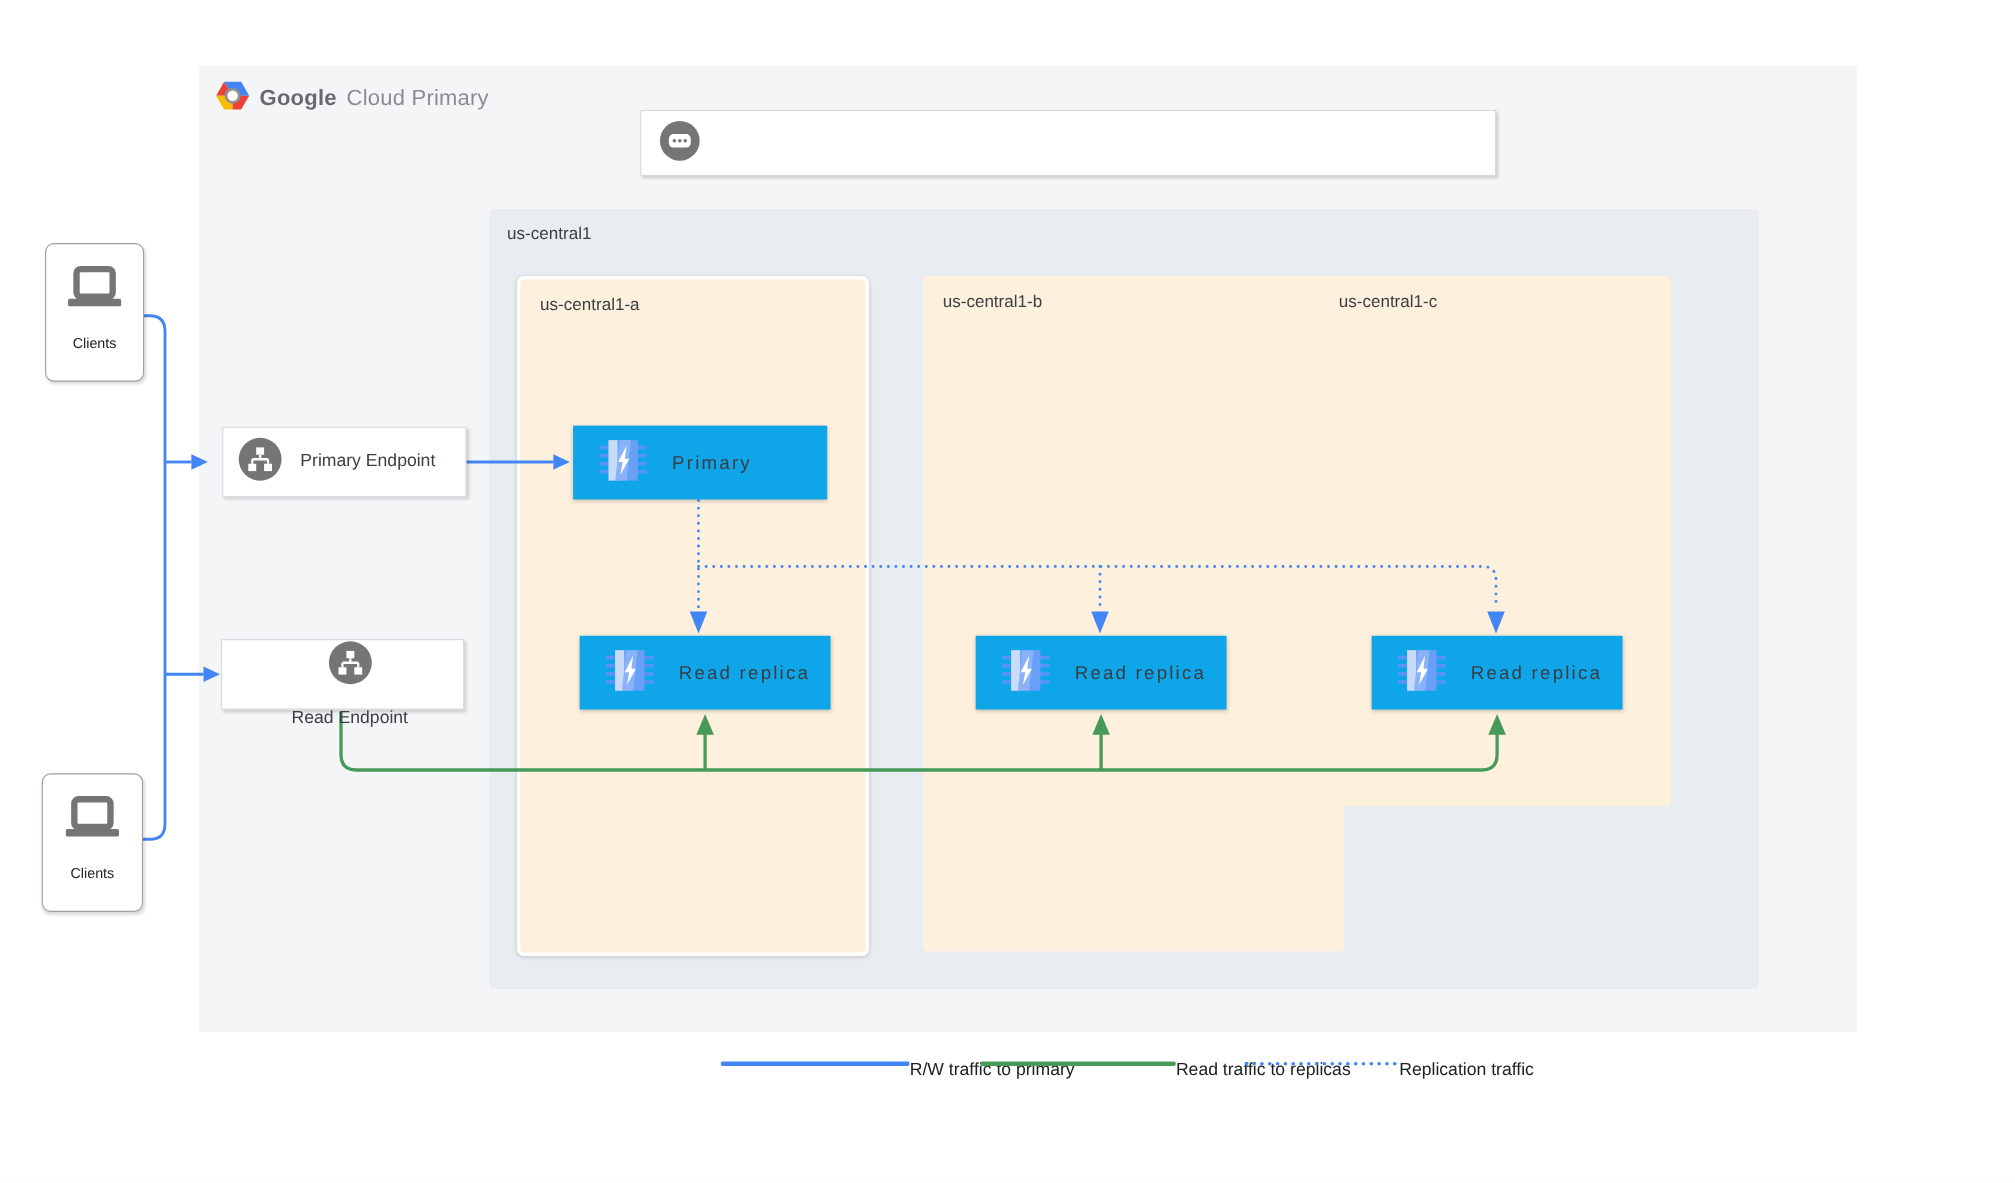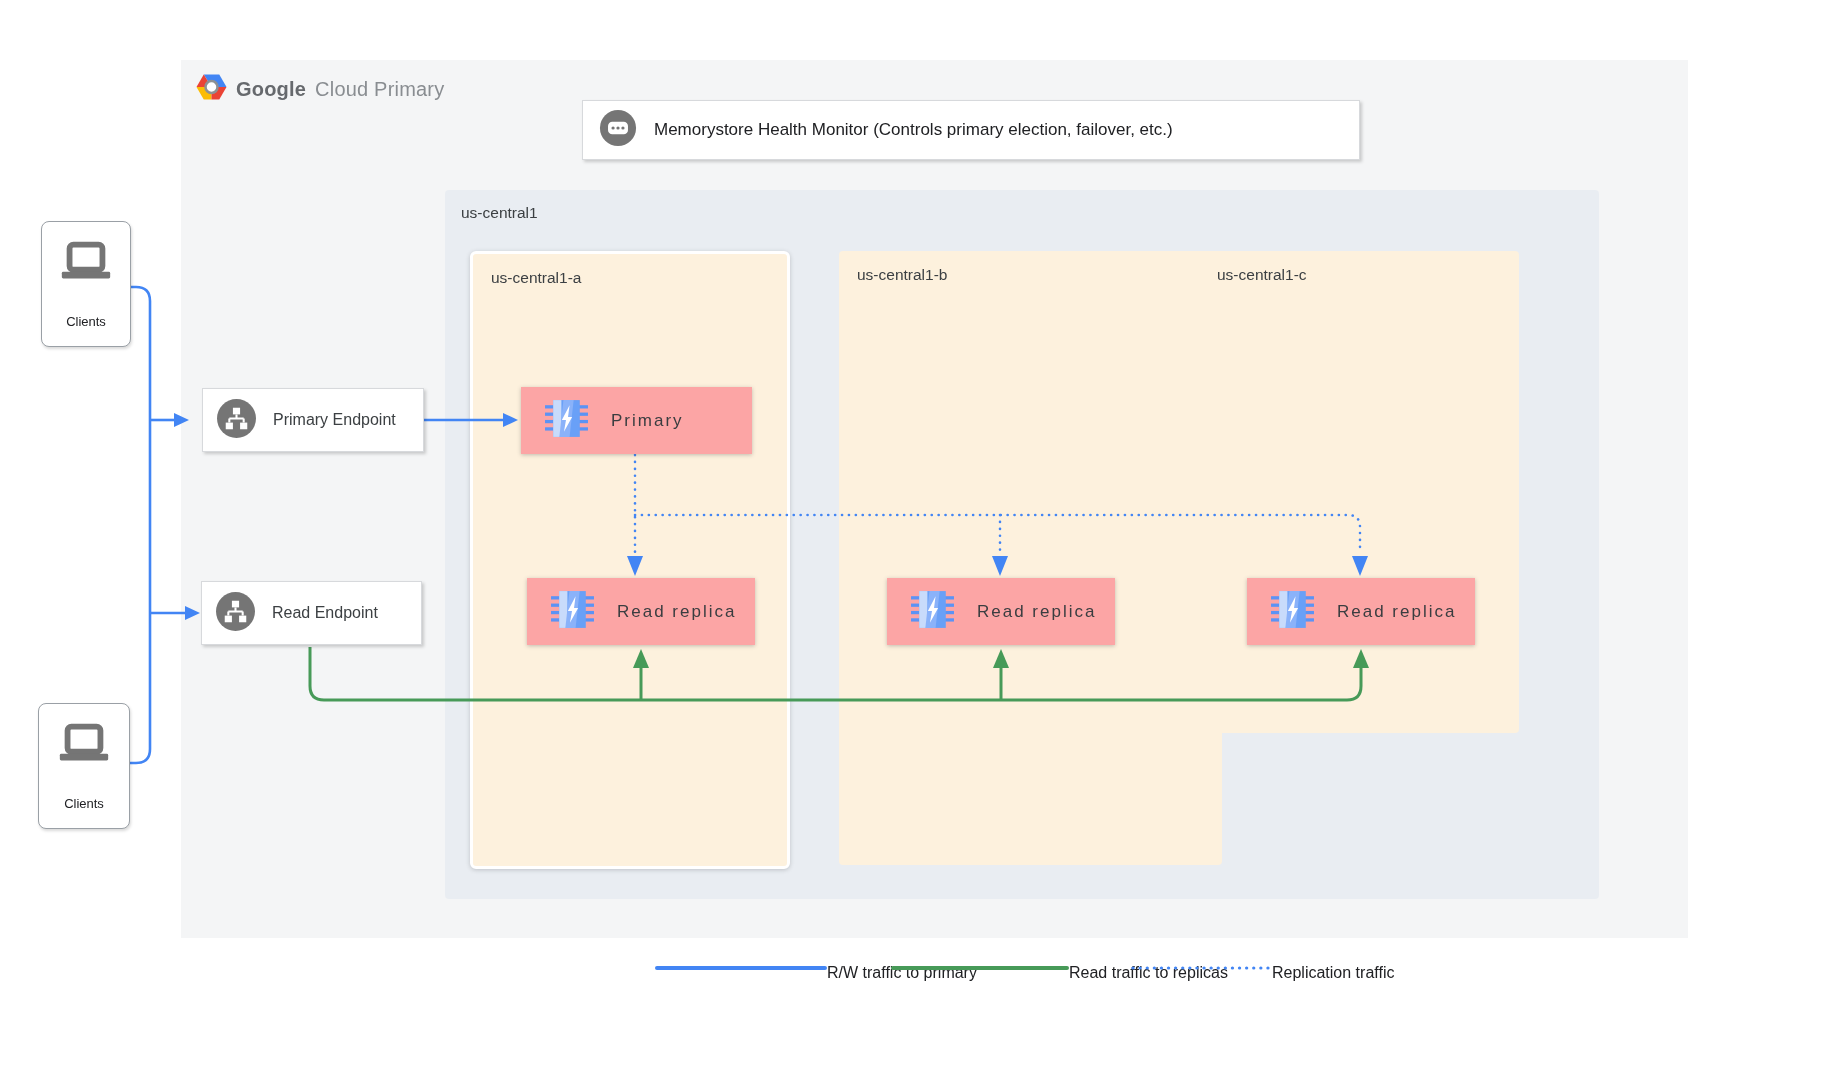--- a/index.html
+++ b/index.html
@@ -22,35 +22,35 @@
   .region{position:absolute;left:445px;top:190px;width:1154px;height:709px;background:#e9edf2;border-radius:4px;}
   .region-label{position:absolute;left:16px;top:14px;font-size:15.5px;color:#3c4043;}
   .zone{position:absolute;background:#fdf1dd;border-radius:4px;}
   .zone-a{left:470px;top:251px;width:320px;height:618px;border:3px solid #ffffff;border-radius:6px;
           box-shadow:0 1px 4px rgba(60,64,67,.25);box-sizing:border-box;}
   .zone-b{left:839px;top:251px;width:383px;height:614px;}
   .zone-c{left:1199px;top:251px;width:320px;height:482px;}
   .zone-label{position:absolute;left:18px;top:15px;font-size:15.5px;color:#3c4043;}
 
   
-  .node{position:absolute;background:#fca5a5;box-shadow:0 1px 4px rgba(60,64,67,.3);
+  .node{position:absolute;background:#0ea5e9;box-shadow:0 1px 4px rgba(60,64,67,.3);
         display:flex;align-items:center;gap:22px;padding-left:23px;box-sizing:border-box;}
   .node-label{font-size:17px;color:#3a3d40;letter-spacing:2px;}
 
   
   .endpoint{position:absolute;background:#ffffff;border:1px solid #d7d9dc;
             box-shadow:2px 2px 3px rgba(0,0,0,.18);display:flex;align-items:center;gap:16px;
             padding-left:13px;box-sizing:border-box;}
   .endpoint-label{font-size:16px;color:#3c4043;}
 
   
   .clients{position:absolute;background:#ffffff;border:1px solid #9aa0a6;border-radius:8px;
            box-shadow:1px 2px 3px rgba(0,0,0,.15);display:flex;flex-direction:column;
            align-items:center;box-sizing:border-box;}
-  .clients-label{font-size:13px;color:#202124;margin-top:24px;}
+  .clients-label{font-size:13px;color:#202124;margin-top:13px;}
 
   
   svg.wires{position:absolute;left:0;top:0;pointer-events:none;}
 
   
   .legend-item{position:absolute;display:flex;flex-direction:row;}
   .legend-label{font-size:16px;color:#202124;margin-top:7px;white-space:nowrap;}
 </style>
 </head>
 <body>
@@ -76,21 +76,20 @@
   <div class="hm-box">
     <span>
       <svg width="38" height="38" viewBox="0 0 40 40">
         <circle cx="20" cy="20" r="19" fill="#757575"></circle>
         <rect x="9.5" y="13.5" width="21" height="13" rx="4.5" fill="#ffffff"></rect>
         <circle cx="14.8" cy="20" r="1.7" fill="#757575"></circle>
         <circle cx="20" cy="20" r="1.7" fill="#757575"></circle>
         <circle cx="25.2" cy="20" r="1.7" fill="#757575"></circle>
       </svg>
     </span>
-    <span class="hm-label">Memorystore Health Monitor (Controls primary election, failover, etc.)</span>
   </div>
 
   <div class="region">
     <div class="region-label">us-central1</div>
   </div>
 
   <div class="zone zone-a">
     <div class="zone-label">us-central1-a</div>
   </div>
   <div class="zone zone-b">
@@ -143,21 +142,21 @@
         <circle cx="20" cy="20" r="19" fill="#757575"></circle>
         <rect x="16.5" y="9.5" width="7" height="6.5" fill="#ffffff"></rect>
         <path d="M20 16 V20 M13 20 H27 M13 20 V24 M27 20 V24" stroke="#ffffff" stroke-width="2" fill="none"></path>
         <rect x="9.5" y="24" width="7" height="6.5" fill="#ffffff"></rect>
         <rect x="23.5" y="24" width="7" height="6.5" fill="#ffffff"></rect>
       </svg>
     </span>
     <span class="endpoint-label">Primary Endpoint</span>
   </div>
 
-  <div class="endpoint" style="left:201px;top:581px;width:221px;height:64px;">
+  <div class="endpoint" style="left:201px;top:581px;width:221px;height:64px;flex-direction:column;">
     <span>
       <svg width="41" height="41" viewBox="0 0 40 40">
         <circle cx="20" cy="20" r="19" fill="#757575"></circle>
         <rect x="16.5" y="9.5" width="7" height="6.5" fill="#ffffff"></rect>
         <path d="M20 16 V20 M13 20 H27 M13 20 V24 M27 20 V24" stroke="#ffffff" stroke-width="2" fill="none"></path>
         <rect x="9.5" y="24" width="7" height="6.5" fill="#ffffff"></rect>
         <rect x="23.5" y="24" width="7" height="6.5" fill="#ffffff"></rect>
       </svg>
     </span>
     <span class="endpoint-label">Read Endpoint</span>

